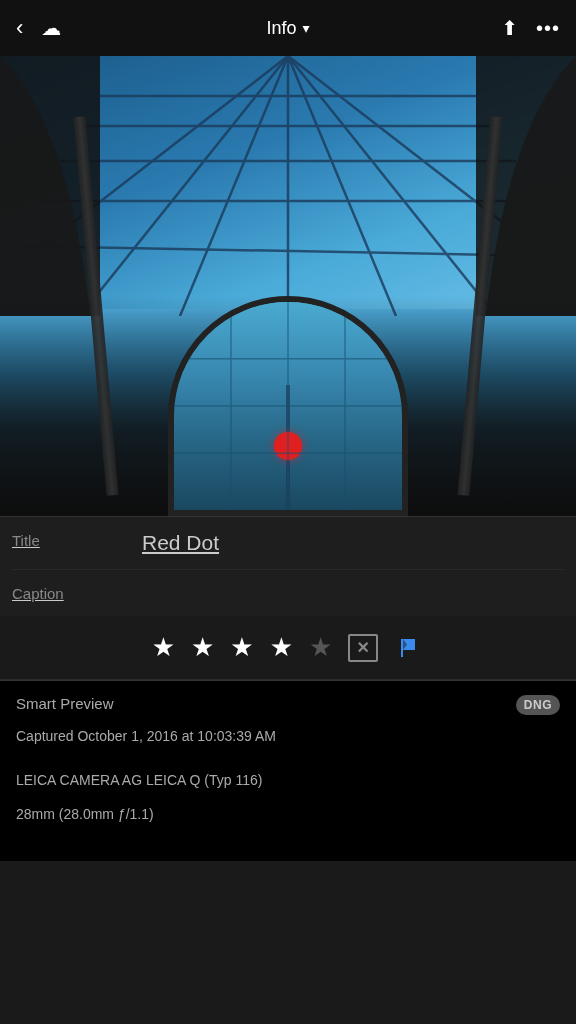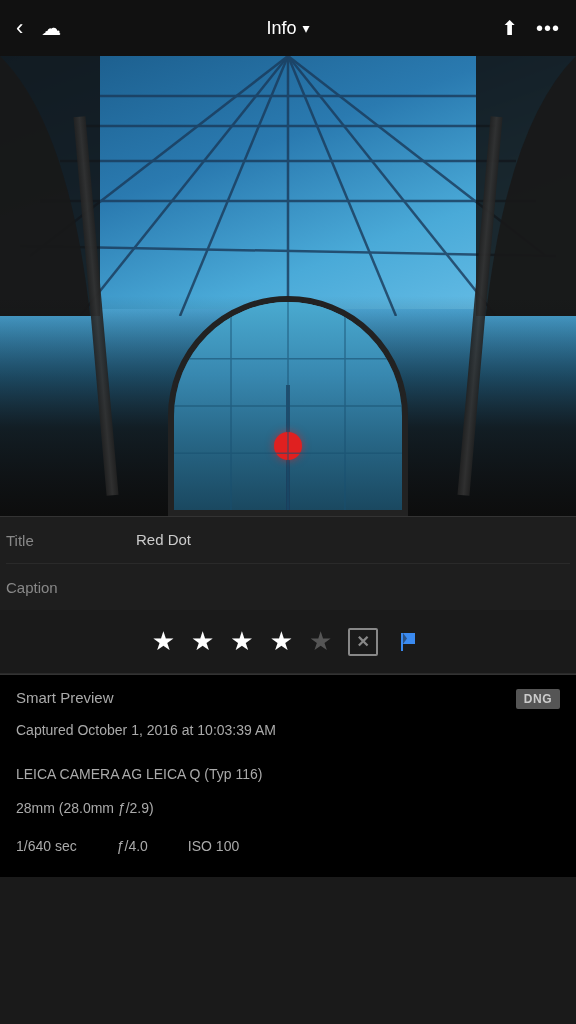--- a/index.html
+++ b/index.html
@@ -99,42 +99,43 @@
 
     
     .separator {
       height: 1px;
       background: #333;
     }
 
     
     .info-section {
       background: #1e1e1e;
-      padding: 0 6px;
+      padding: 0 12px;
+      text-decoration: underline;
     }
 
     .info-row {
       display: flex;
       align-items: flex-start;
       padding: 14px 0;
       border-bottom: 1px solid #2a2a2a;
     }
     .info-row:last-child {
       border-bottom: none;
     }
     .info-label {
       color: #888;
       font-size: 15px;
       width: 130px;
       flex-shrink: 0;
       padding-top: 1px;
     }
     .info-value {
       color: #ccc;
-      font-size: 15px;
+      font-size: 21px;
       flex: 1;
     }
     .info-value.placeholder {
       color: #555;
     }
 
     
     .rating-section {
       display: flex;
       align-items: center;
@@ -197,21 +198,21 @@
       color: #aaa;
       font-size: 15px;
     }
 
     .dng-badge {
       background: #555;
       color: #ccc;
       font-size: 12px;
       font-weight: 600;
       padding: 3px 8px;
-      border-radius: 2px;
+      border-radius: 10px;
       letter-spacing: 0.5px;
     }
 
     .details-text {
       color: #aaa;
       font-size: 14px;
       padding: 3px 0;
     }
 
     .details-spacer {
@@ -366,21 +367,16 @@
     <span class="dng-badge">DNG</span>
   </div>
   <div class="details-row">
     <span class="details-text">Captured October 1, 2016 at 10:03:39 AM</span>
   </div>
   <div class="details-spacer"></div>
   <div class="details-row">
     <span class="details-text">LEICA CAMERA AG LEICA Q (Typ 116)</span>
   </div>
   <div class="details-row">
-    <span class="details-text">28mm (28.0mm ƒ/2.9)</span>
+    <span class="details-text">28mm (28.0mm ƒ/1.1)</span>
   </div>
   <div class="details-spacer"></div>
-  <div class="exif-row">
-    <span class="exif-value">1/640 sec</span>
-    <span class="exif-value">ƒ/4.0</span>
-    <span class="exif-value">ISO 100</span>
-  </div>
 </div>
 
 </body></html>

